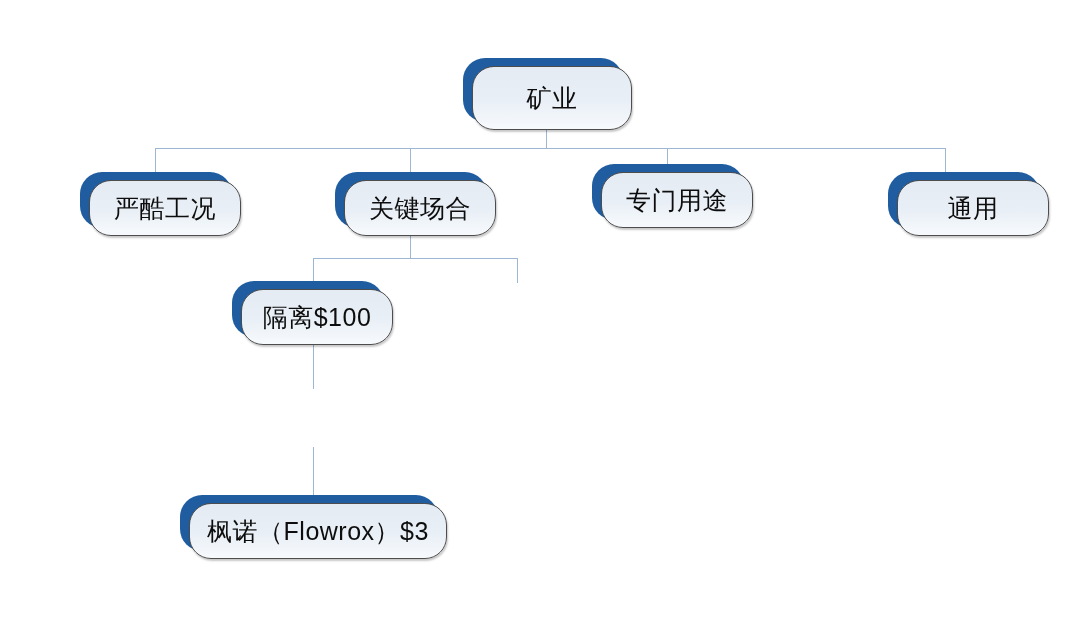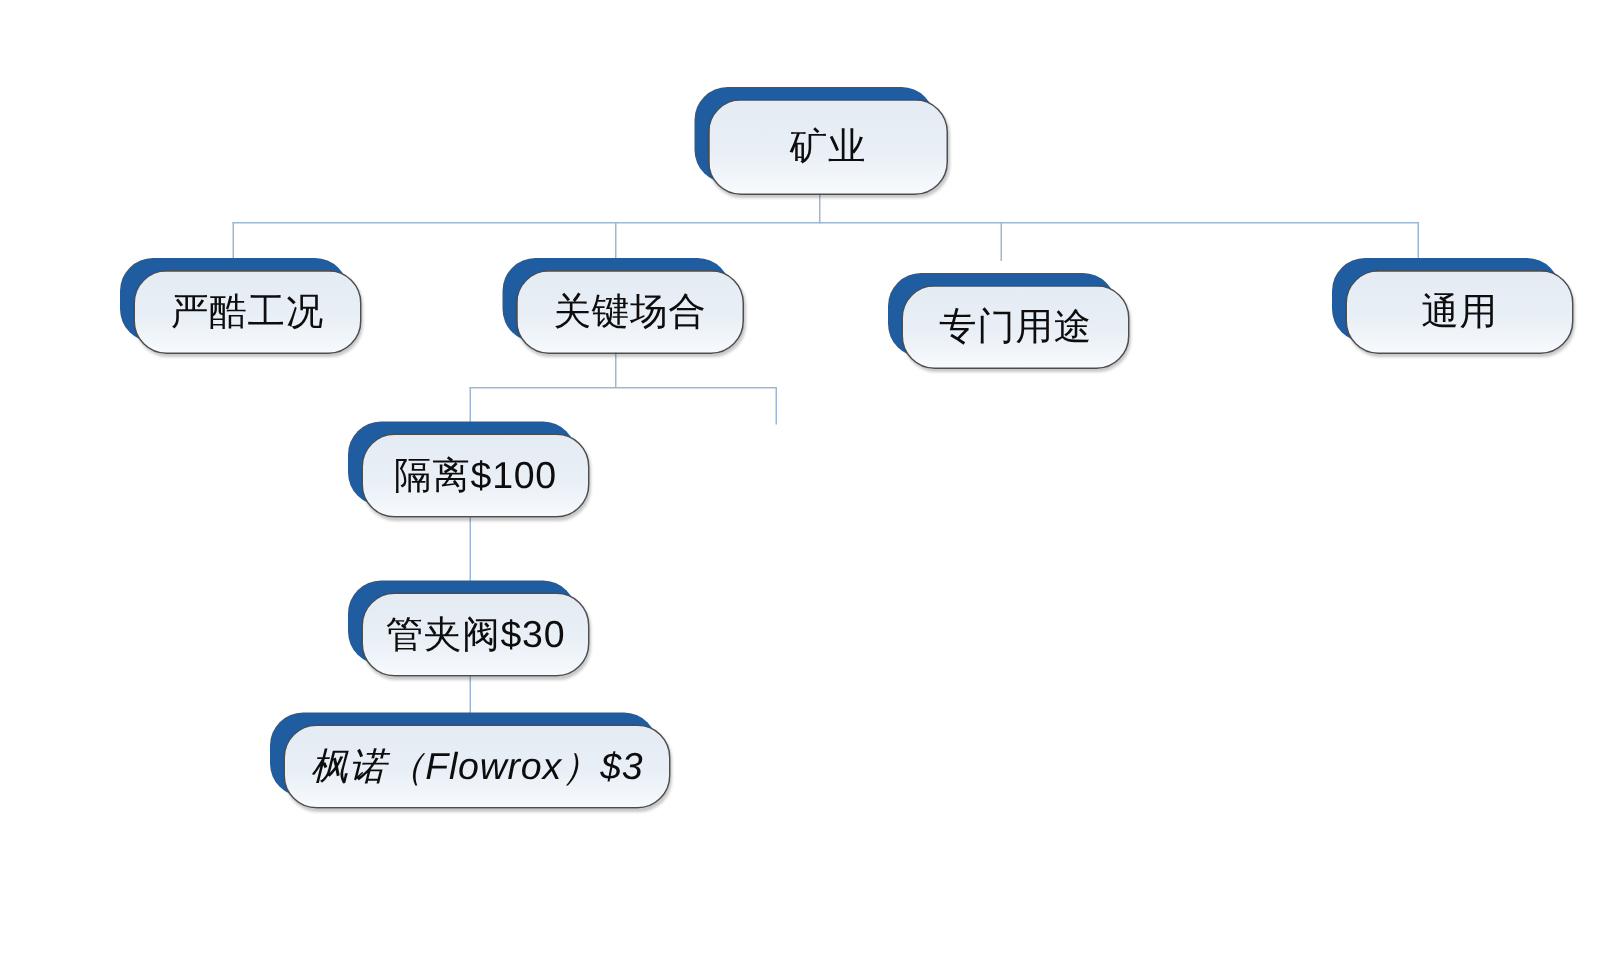--- a/index.html
+++ b/index.html
@@ -98,21 +98,21 @@
     </div>
   </div>
 
   <div class="node" style="left:335px; top:172px; width:152px; height:56px;">
     <div class="accent"></div>
     <div class="face">
       <span class="label">关键场合</span>
     </div>
   </div>
 
-  <div class="node" style="left:592px; top:182px; width:152px; height:56px;">
+  <div class="node" style="left:592px; top:164px; width:152px; height:56px;">
     <div class="accent"></div>
     <div class="face">
       <span class="label">专门用途</span>
     </div>
   </div>
 
   <div class="node" style="left:888px; top:172px; width:152px; height:56px;">
     <div class="accent"></div>
     <div class="face">
       <span class="label">通用</span>
@@ -120,27 +120,21 @@
   </div>
 
   <div class="node" style="left:232px; top:281px; width:152px; height:56px;">
     <div class="accent"></div>
     <div class="face">
       <span class="label">隔离$100</span>
     </div>
   </div>
 
 
-  <div class="node" style="left:232px; top:387px; width:152px; height:56px;">
-    <div class="accent"></div>
-    <div class="face">
-      <span class="label">管夹阀$30</span>
-    </div>
-  </div>
 
-  <div class="node wide" style="left:180px; top:475px; width:258px; height:56px;font-style:italic;">
+  <div class="node wide" style="left:180px; top:495px; width:258px; height:56px;">
     <div class="accent"></div>
     <div class="face">
       <span class="label">枫诺（Flowrox）$3</span>
     </div>
   </div>
 
 </div>
 
 </body></html>

